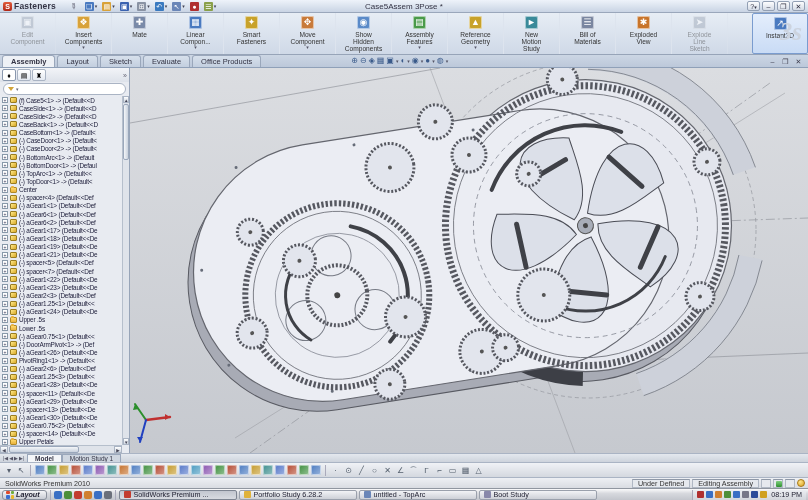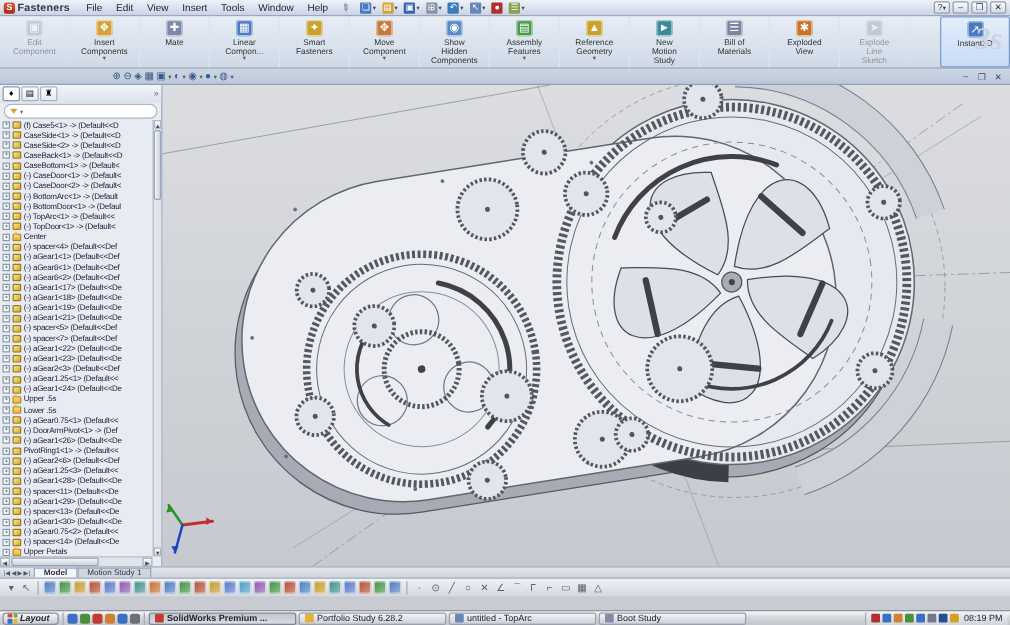--- a/index.html
+++ b/index.html
@@ -121,45 +121,36 @@
   .startbtn { height:10px; display:flex; align-items:center; gap:2px; padding:0 6px 0 3px; border-radius:3px;
     background:linear-gradient(#f4f5f7,#c9ccd4); border:1px solid #8a909c; font-weight:bold; font-style:italic; color:#223; }
   .flag { width:8px; height:8px; display:grid; grid-template-columns:1fr 1fr; grid-template-rows:1fr 1fr; gap:1px; }
   .flag i { border-radius:1px; }
   .flag .f1{background:#e04a2a;} .flag .f2{background:#6fae3a;} .flag .f3{background:#3a6fd0;} .flag .f4{background:#e8b82a;}
   .qlaunch { display:flex; gap:2px; padding:0 3px; border-left:1px solid #aab; border-right:1px solid #aab; height:10px; align-items:center; }
   .qlicon { width:8px; height:8px; border-radius:2px; }
   .tasks { display:flex; gap:2px; flex:1; height:10px; }
   .taskbtn { flex:1; max-width:118px; display:flex; align-items:center; gap:3px; padding:0 4px; border-radius:2px;
     background:linear-gradient(#f2f3f6,#cdd0d7); border:1px solid #9aa0ac; color:#223; overflow:hidden; white-space:nowrap; }
-  .taskbtn.on { background:linear-gradient(#c2c6cf,#d8dbe1); border-color:#7e8592; font-weight:bold; }
+  .taskbtn.on { background:linear-gradient(#c2c6cf,#d8dbe1); border-color:#7e8592; font-weight:normal; }
   .taskbtn .tico { width:7px; height:7px; border-radius:1px; flex:none; }
   .tray { display:flex; align-items:center; gap:2px; height:10px; padding:0 4px; border-left:1px solid #aab; background:linear-gradient(#eceef2,#d2d5db); }
   .tricon { width:7px; height:7px; border-radius:1px; }
   .clock { margin-left:2px; color:#223; }
 </style>
 </head>
 <body>
 
 <div id="app">
 
   <div class="titlebar">
     <div class="swlogo">
       <div class="mark">S</div>
       <div class="name">Fasteners</div>
     </div>
-    <div class="menubar">
-        <div class="mi">File</div>
-        <div class="mi">Edit</div>
-        <div class="mi">View</div>
-        <div class="mi">Insert</div>
-        <div class="mi">Tools</div>
-        <div class="mi">Window</div>
-        <div class="mi">Help</div>
-      </div>
     <div class="pin-icon">✎</div>
     <div class="qat">
         <div class="qbtn">
           <span class="qico" style="background: rgb(74, 122, 192);">❏</span>
           <span class="qcaret">▾</span>
         </div>
         <div class="qbtn">
           <span class="qico" style="background: rgb(216, 162, 58);">▤</span>
           <span class="qcaret">▾</span>
         </div>
@@ -180,20 +171,21 @@
           <span class="qcaret">▾</span>
         </div>
         <div class="qbtn">
           <span class="qico" style="background: rgb(176, 48, 48);">●</span>
         </div>
         <div class="qbtn">
           <span class="qico" style="background: rgb(138, 160, 74);">☰</span>
           <span class="qcaret">▾</span>
         </div>
       </div>
+    <div class="doc-title">Case5Assem 3Pose *</div>
     <div class="win-controls">
       <div class="wc"><span>?</span><span style="font-size:5px">▾</span></div>
       <div class="wc">–</div>
       <div class="wc">❐</div>
       <div class="wc">✕</div>
     </div>
   </div>
 
   <div class="ribbon">
       <div class="rbtn disabled">
@@ -270,20 +262,27 @@
       </div>
       <div class="spacer"></div>
       <div class="rbtn active">
         <span class="rico" style="background: rgb(74, 122, 192);">↗</span>
         <span class="rlabel">Instant3D</span>
       </div>
     </div>
   <div class="watermark">3s</div>
 
   <div class="cmdrow">
+    <div style="display:flex;align-items:flex-end;">
+        <div class="ctab on">Assembly</div>
+        <div class="ctab">Layout</div>
+        <div class="ctab">Sketch</div>
+        <div class="ctab">Evaluate</div>
+        <div class="ctab">Office Products</div>
+      </div>
     <div class="huv">
         <span class="hico">⊕</span>
         <span class="hico">⊖</span>
         <span class="hico">◈</span>
         <span class="hico">▦</span>
         <span class="hico">▣</span>
         <span class="hcaret">▾</span>
         <span class="hico">◐</span>
         <span class="hcaret">▾</span>
         <span class="hico">◉</span>
@@ -756,20 +755,31 @@
       <span class="sketchglyph">✕</span>
       <span class="sketchglyph">∠</span>
       <span class="sketchglyph">⌒</span>
       <span class="sketchglyph">Γ</span>
       <span class="sketchglyph">⌐</span>
       <span class="sketchglyph">▭</span>
       <span class="sketchglyph">▦</span>
       <span class="sketchglyph">△</span>
     </div>
 
+  <div class="statusbar">
+    <span class="sleft">SolidWorks Premium 2010</span>
+    <div class="segs">
+      <span class="seg">Under Defined</span>
+      <span class="seg">Editing Assembly</span>
+      <span class="seg cell"></span>
+      <span class="seg cell"><span class="dotg"></span></span>
+      <span class="seg cell"></span>
+      <span class="helpdot"></span>
+    </div>
+  </div>
 
   <div class="taskbar">
     <div class="startbtn">
       <span class="flag">
           <i class="f1"></i>
           <i class="f2"></i>
           <i class="f3"></i>
           <i class="f4"></i>
         </span>
       <span>Layout</span>

